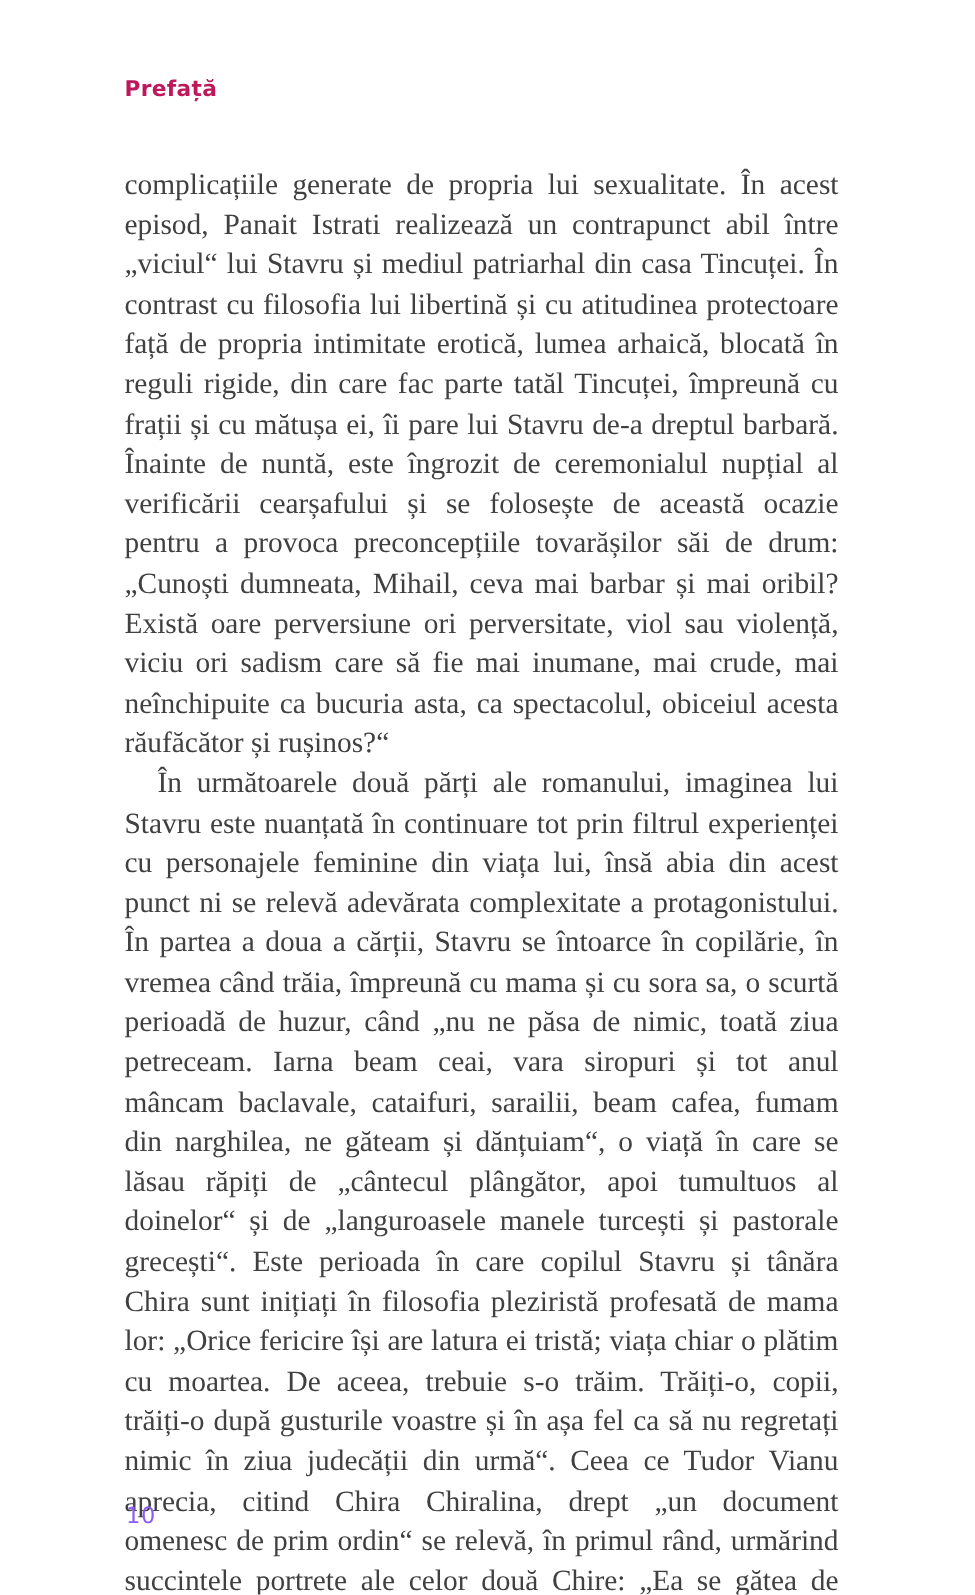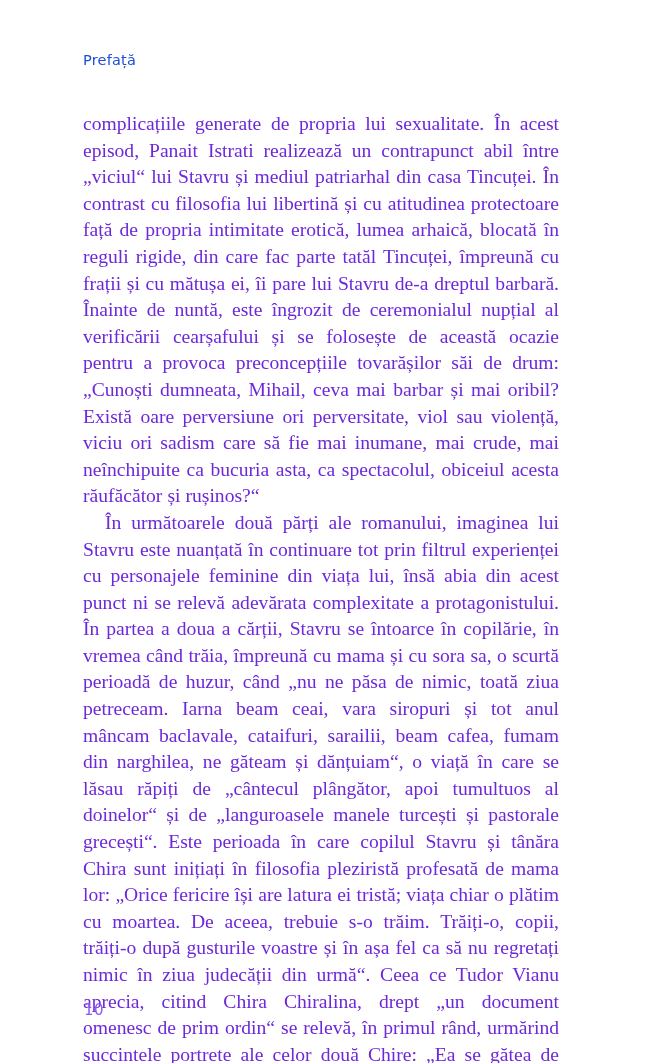--- a/index.html
+++ b/index.html
@@ -24,42 +24,43 @@
   }
 
   
   .running-head {
     position: absolute;
     left: 83px;
     top: 52px;
     font-family: "DejaVu Sans", sans-serif;
     font-size: 14.5px;
     letter-spacing: 0.2px;
-    color: #1d4ed8;
+    color: #be185d;
     line-height: 1.2;
     white-space: nowrap;
+    font-weight: bold;
   }
 
   
   .text-column {
     position: absolute;
     left: 83px;
     top: 111px;
     width: 476px;
   }
 
   .body-paragraph {
     margin: 0;
     font-family: "Liberation Serif", serif;
     font-size: 19.6px;
     line-height: 26.6px;
     text-align: justify;
     text-justify: inter-word;
     hyphens: manual;
-    color: #6d28d9;
+    color: #404040;
     text-indent: 0;
     word-spacing: 0.1px;
   }
 
   .body-paragraph + .body-paragraph {
     text-indent: 22px;
   }
 
   .book-title {
   }

